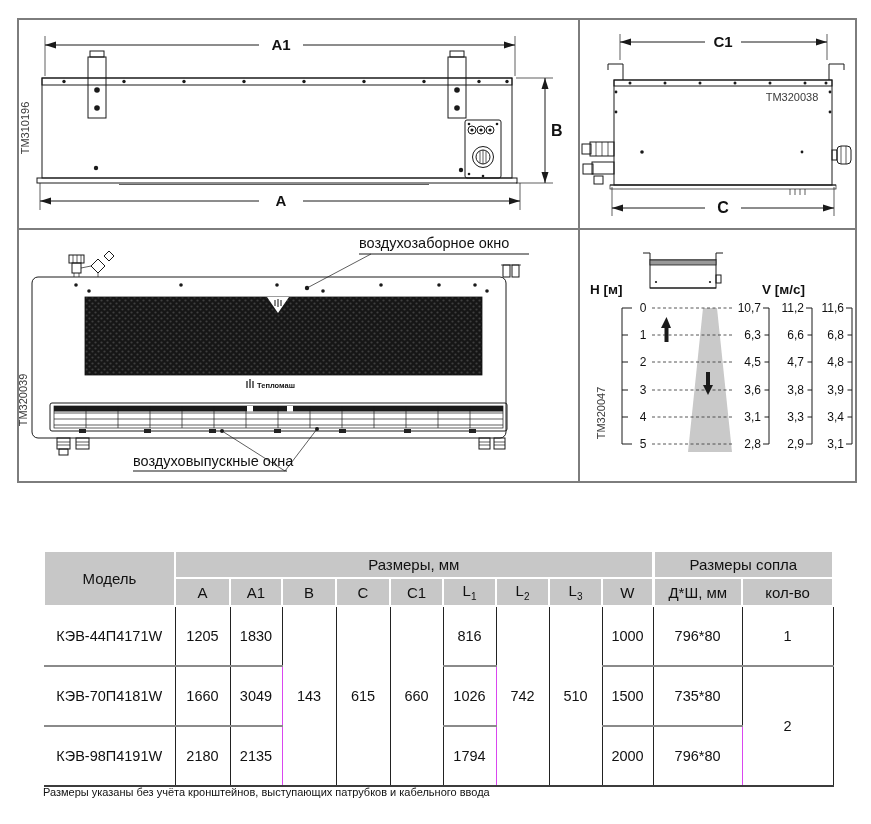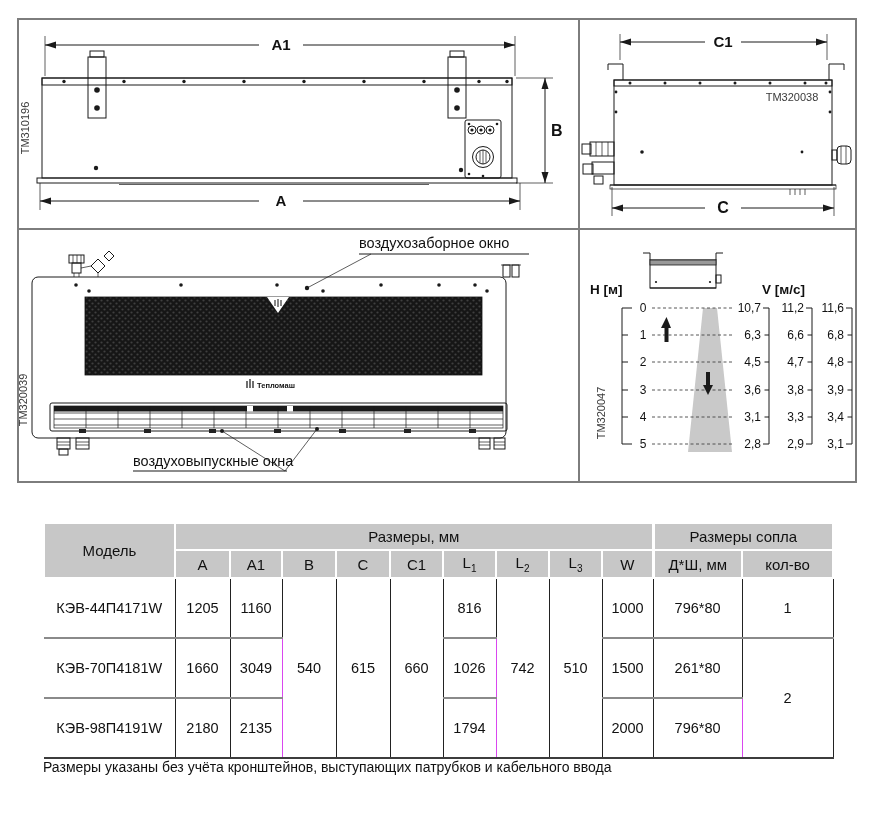--- a/index.html
+++ b/index.html
@@ -11,30 +11,30 @@
   svg text{font-family:"Liberation Sans",sans-serif;fill:#111;}
   .dim{font-weight:bold;font-size:15px;}
   .dimB{font-weight:bold;font-size:16px;}
   .code{font-size:11px;fill:#3a3a3a;}
   .lbl{font-size:14.5px;}
   .axlbl{font-size:13.5px;font-weight:bold;}
   .tick{font-size:12px;}
   .ln{stroke:#1a1a1a;stroke-width:1;fill:none;}
   .thin{stroke:#1a1a1a;stroke-width:0.7;fill:none;}
   .fillb{fill:#1a1a1a;stroke:none;}
-  table{position:absolute;left:43px;top:522px;width:789px;border-collapse:collapse;table-layout:fixed;border-bottom:2px solid #3c3c3c;}
+  table{position:absolute;left:43px;top:550px;width:789px;border-collapse:collapse;table-layout:fixed;border-bottom:2px solid #3c3c3c;}
   th{background:#c7c7c7;border:2px solid #fff;font-weight:400;font-size:15px;padding:3px 2px;}
   th.grp-noz,th.col-noz{border-left:3px solid #fff;}
   td{border-left:1px solid #d946ef;border-right:1px solid #222;text-align:center;font-size:14.5px;padding:0;}
   td.first{border-left:none;}
   td.sep{border-bottom:2px solid #8a8a8a;}
   tr.h1{height:27px;}tr.h2{height:27px;}
   tr.data{height:60px;}
   sub{font-size:10px;}
-  .footnote{position:absolute;left:43px;top:759px;font-size:14px;}
+  .footnote{position:absolute;left:43px;top:786px;font-size:11px;}
 </style>
 </head>
 <body>
 
 <div class="frame">
   <div class="div-v"></div>
   <div class="div-h"></div>
 
   <svg class="panel" style="left:0;top:0" width="559" height="208" viewBox="0 0 559 208">
     <g>
@@ -356,38 +356,38 @@
       <th><span>L</span><sub>3</sub></th>
       <th>W</th>
       <th class="col-noz">Д*Ш, мм</th>
       <th>кол-во</th>
     </tr>
   </thead>
   <tbody>
     <tr class="data">
       <td class="first sep">КЭВ-44П4171W</td>
       <td class="sep">1205</td>
-      <td class="sep">1160</td>
-      <td rowspan="3">540</td>
+      <td class="sep">1830</td>
+      <td rowspan="3">143</td>
       <td rowspan="3">615</td>
       <td rowspan="3">660</td>
       <td class="sep">816</td>
       <td rowspan="3">742</td>
       <td rowspan="3">510</td>
       <td class="sep">1000</td>
       <td class="sep">796*80</td>
       <td class="sep">1</td>
     </tr>
     <tr class="data">
       <td class="first sep">КЭВ-70П4181W</td>
       <td class="sep">1660</td>
       <td class="sep">3049</td>
       <td class="sep">1026</td>
       <td class="sep">1500</td>
-      <td class="sep">261*80</td>
+      <td class="sep">735*80</td>
       <td rowspan="2">2</td>
     </tr>
     <tr class="data">
       <td class="first">КЭВ-98П4191W</td>
       <td>2180</td>
       <td>2135</td>
       <td>1794</td>
       <td>2000</td>
       <td>796*80</td>
     </tr>

